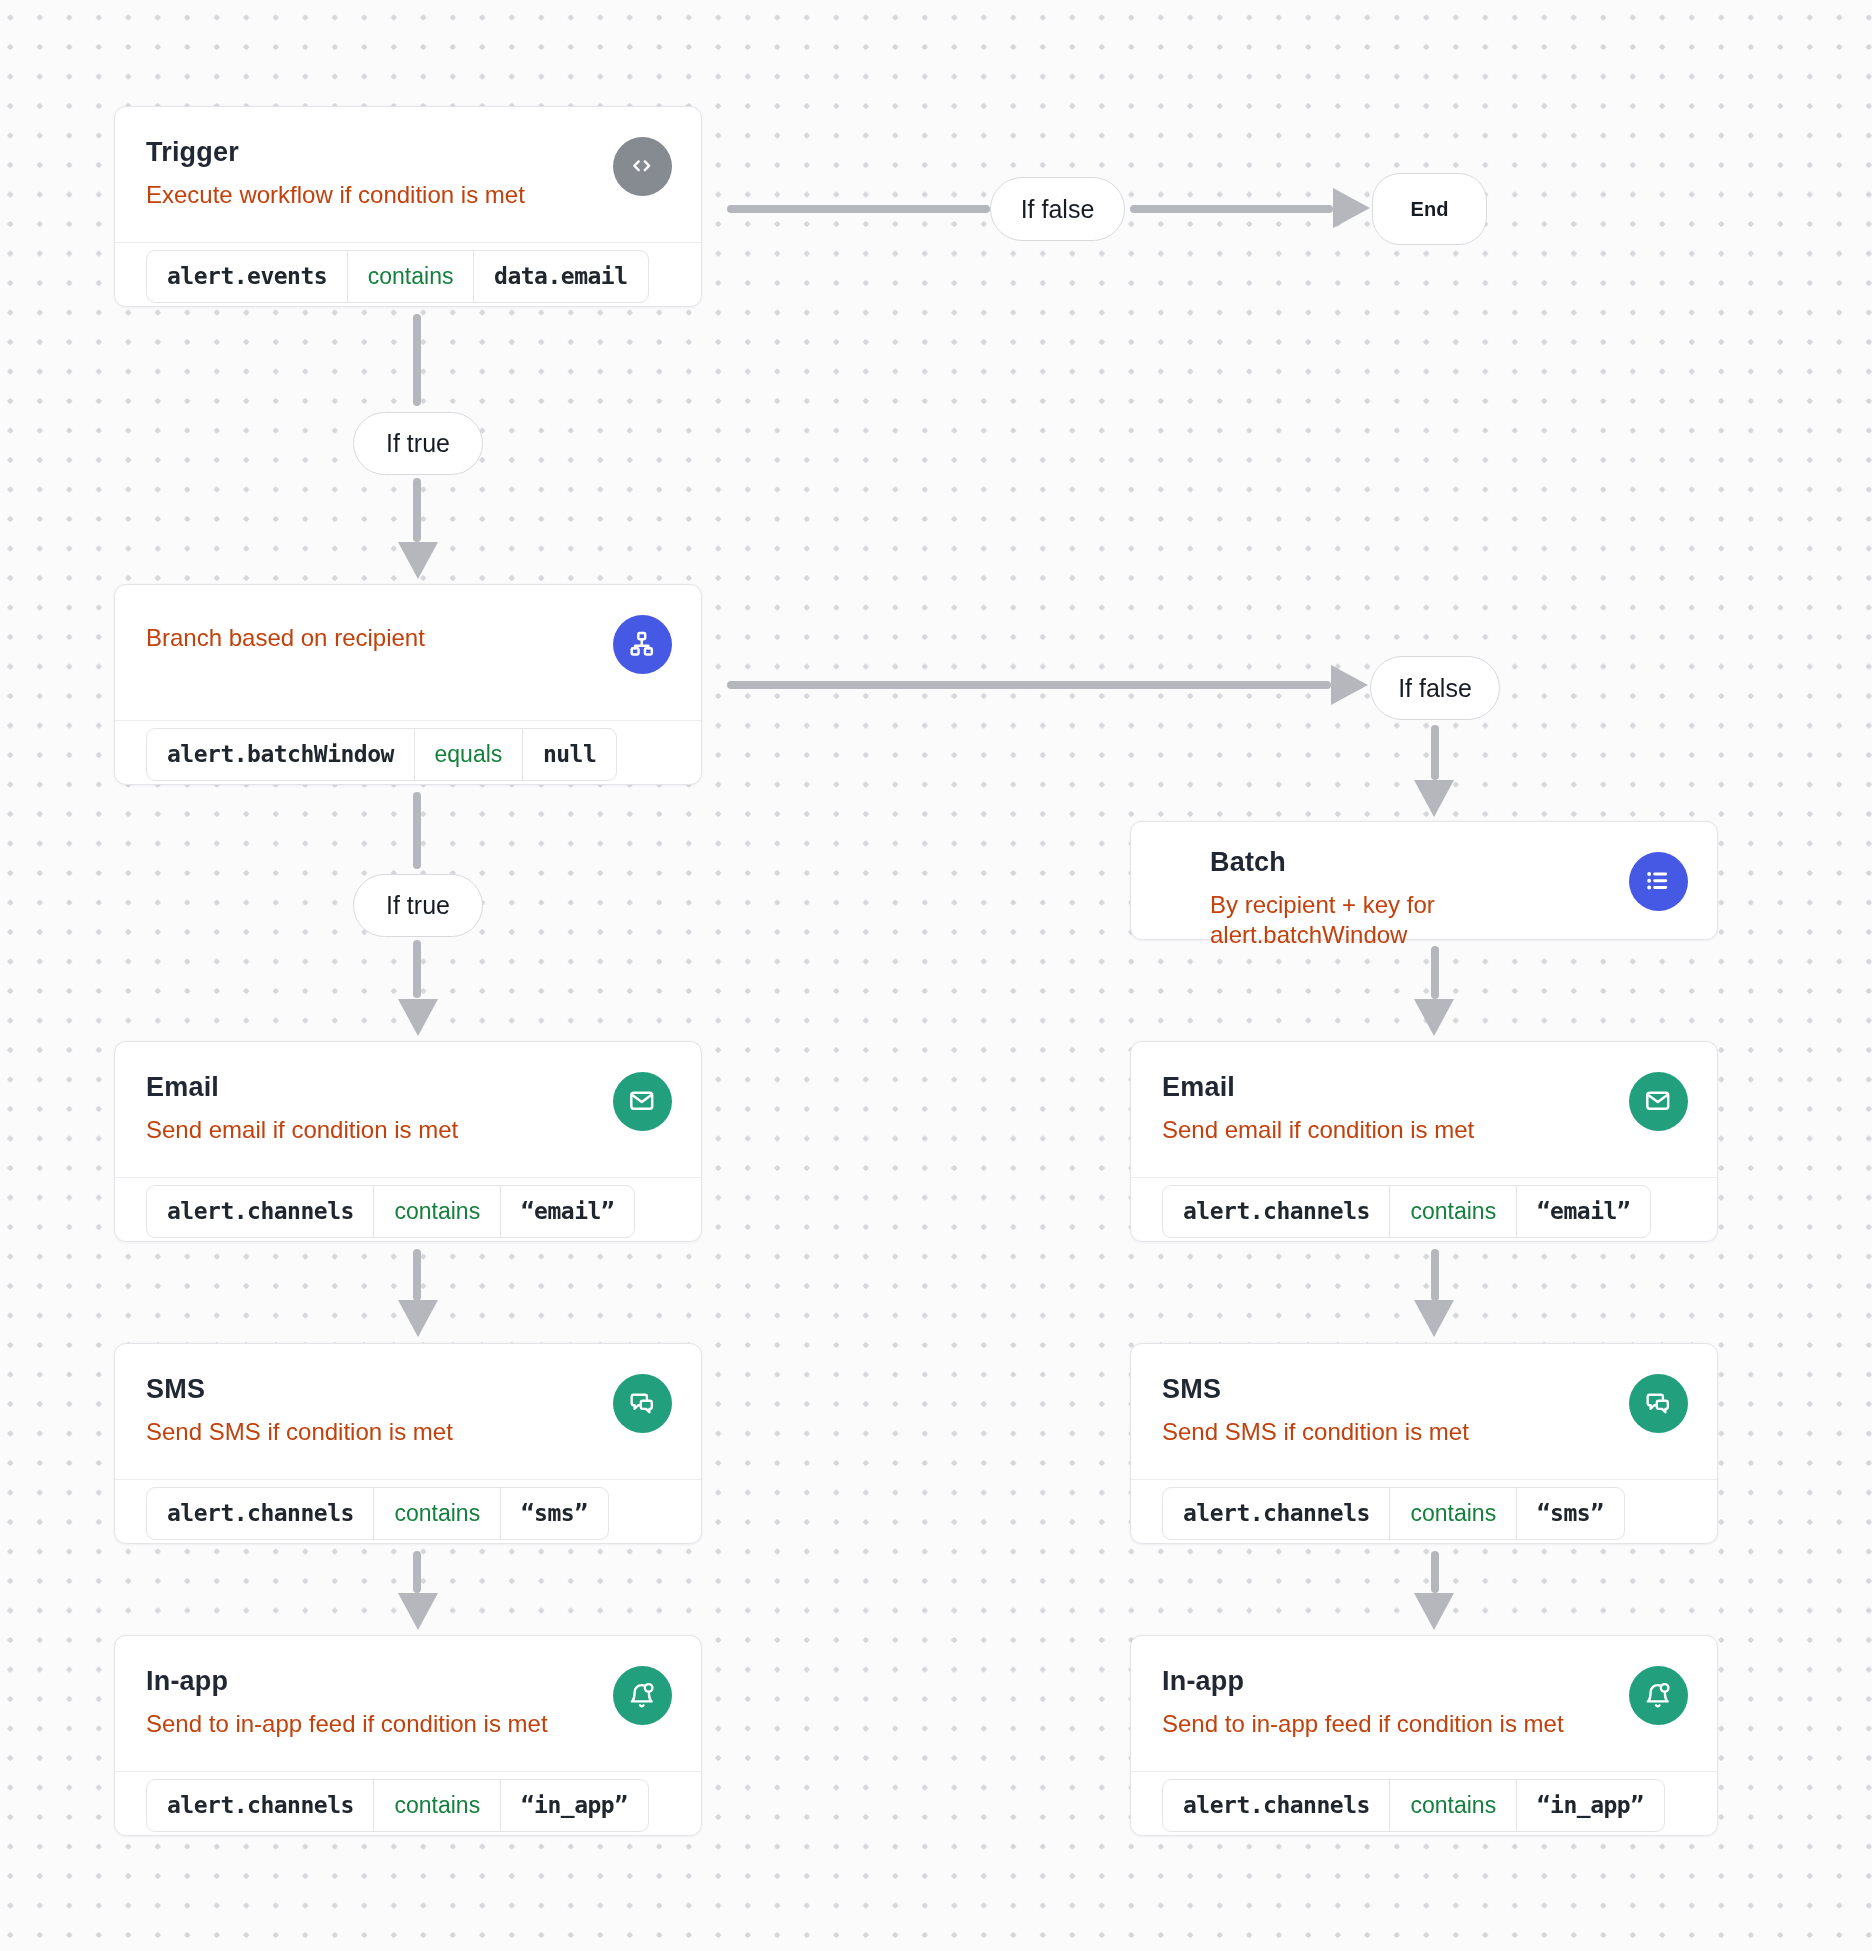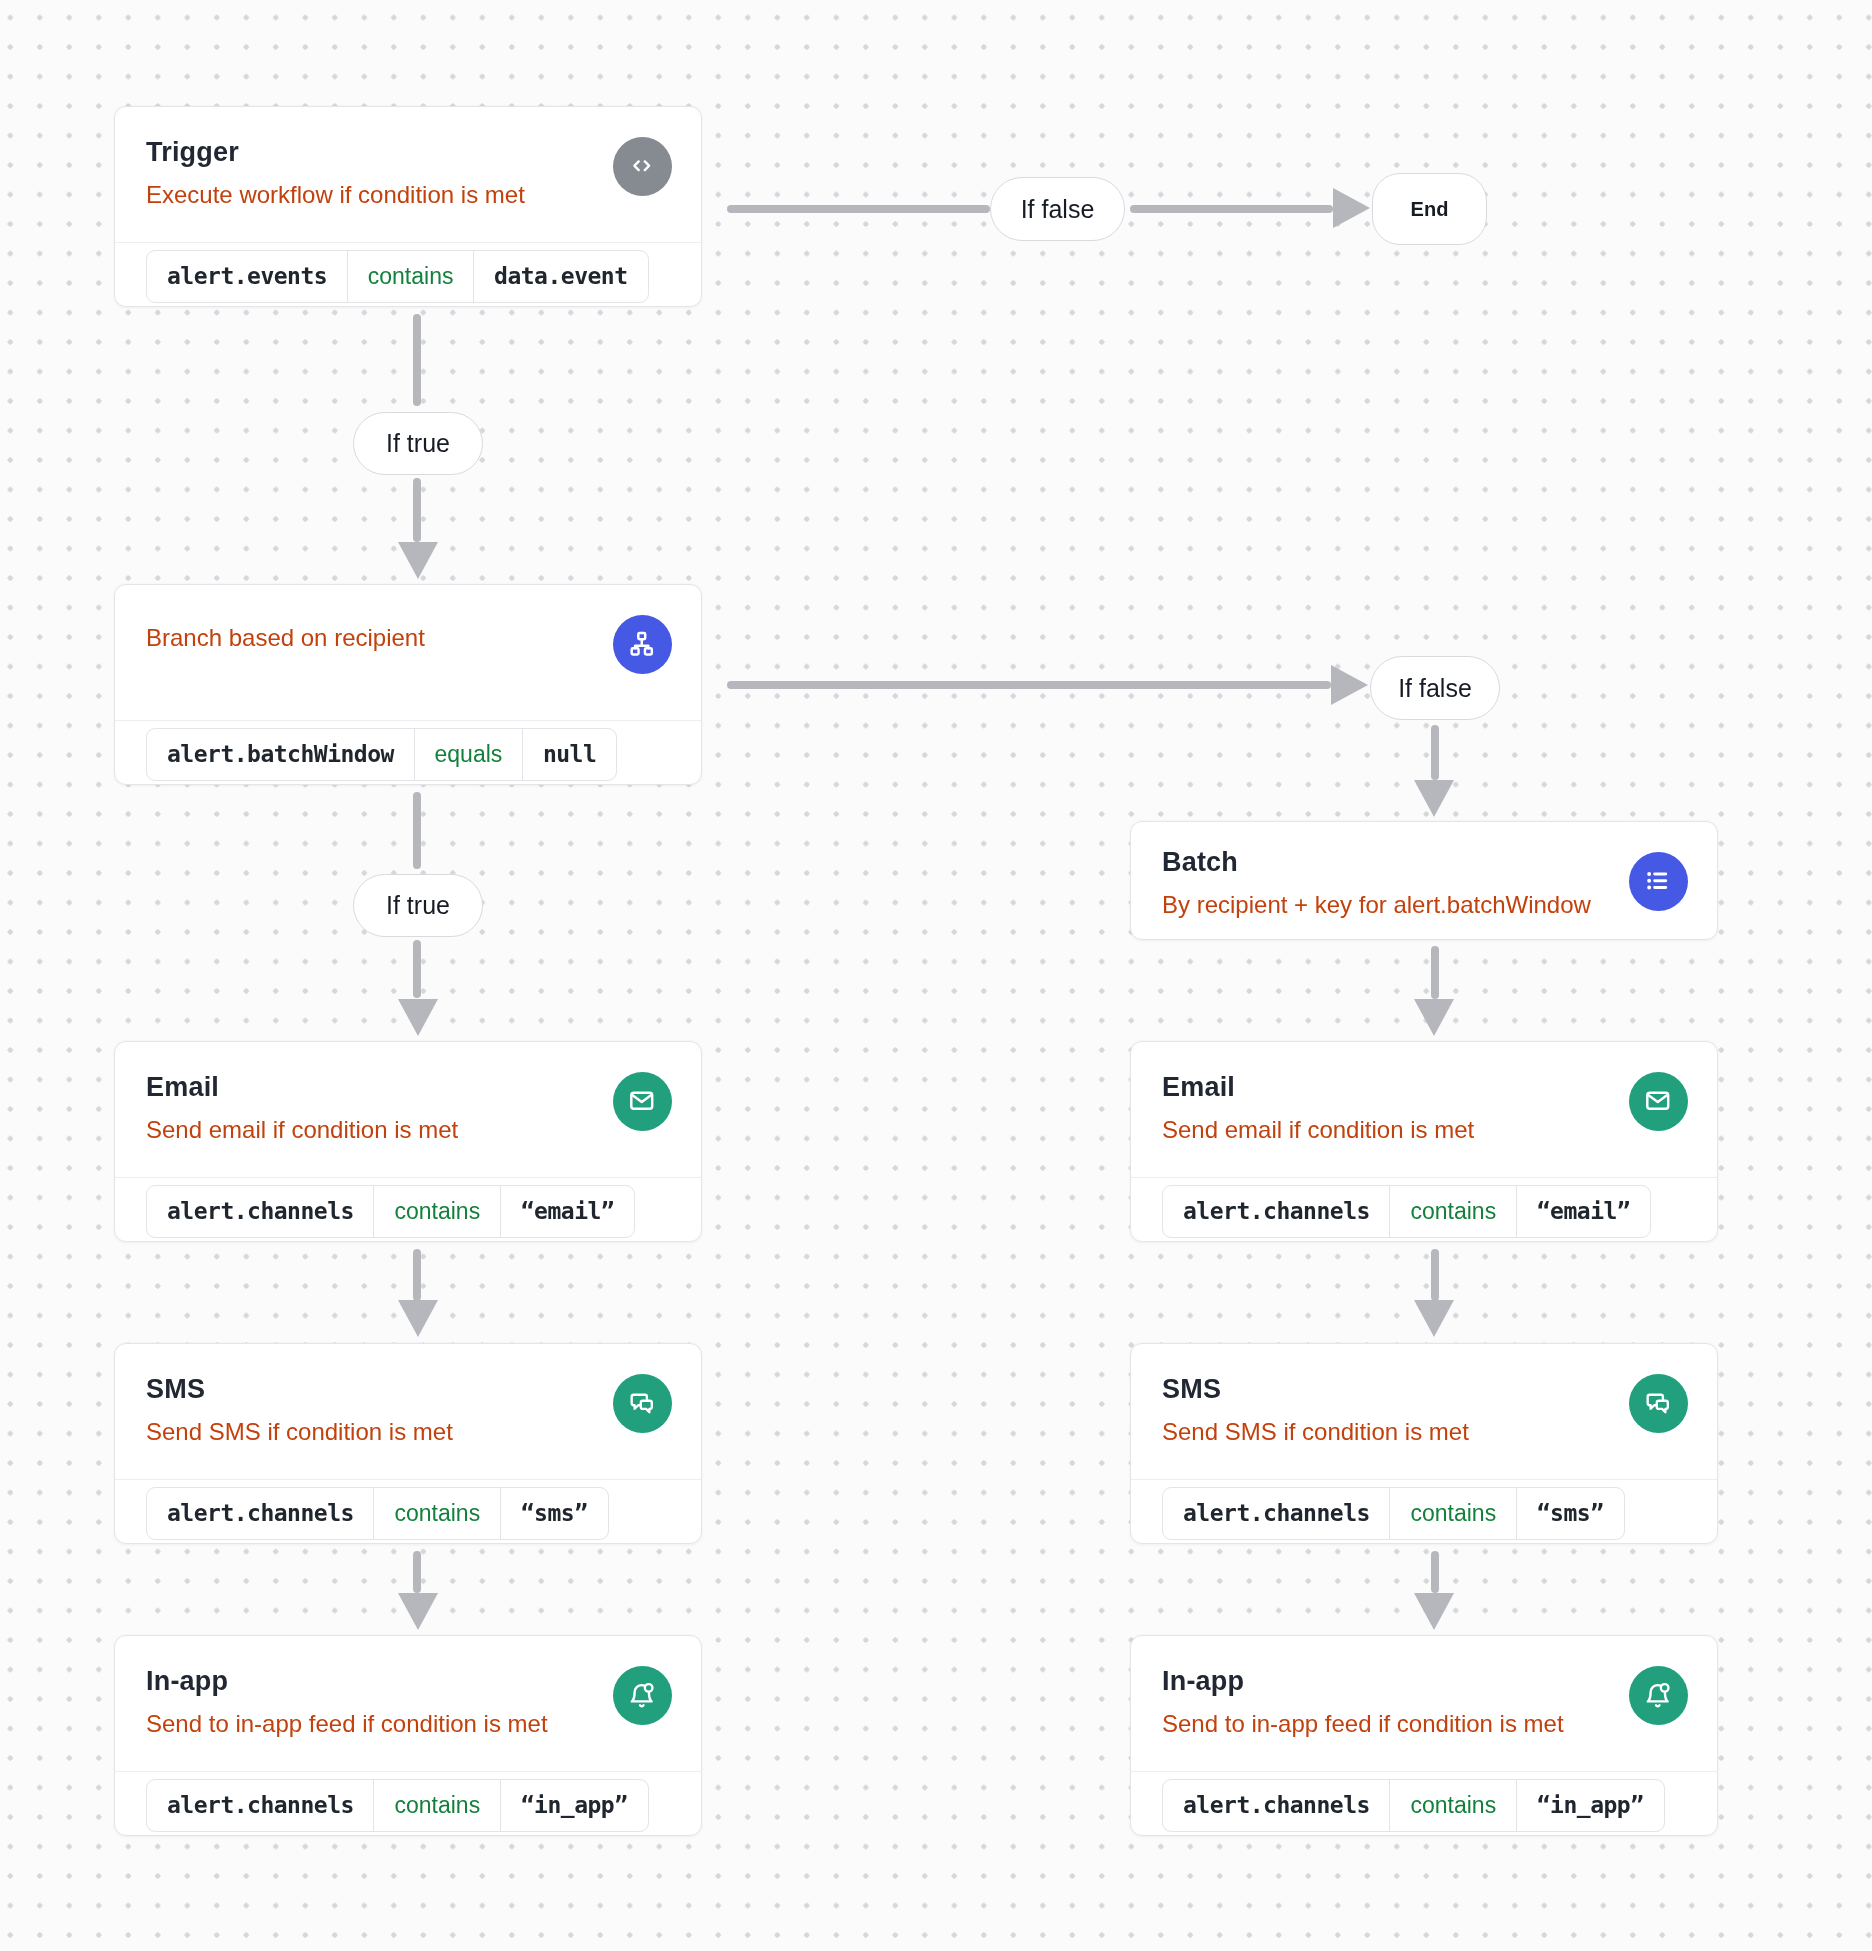--- a/index.html
+++ b/index.html
@@ -154,21 +154,21 @@
       <div class="icon-circle icon-gray">
         <svg width="29.5" height="29.5" viewBox="0 0 24 24" fill="none" stroke="#fff" stroke-width="2" stroke-linecap="round" stroke-linejoin="round">
           <path d="M9.5 8.5 6 12l3.5 3.5M14.5 8.5 18 12l-3.5 3.5"></path>
         </svg>
       </div>
     </div>
     <div class="card-cond">
       <div class="cond-group">
         <span class="seg mono">alert.events</span>
         <span class="seg op">contains</span>
-        <span class="seg mono">data.event</span>
+        <span class="seg mono">data.email</span>
       </div>
     </div>
   </div>
 
   <div class="card std" style="left:114px;top:584px;">
     <div class="card-head">
       <div class="card-sub">Branch based on recipient</div>
       <div class="icon-circle icon-blue">
         <svg width="29.5" height="29.5" viewBox="0 0 24 24" fill="none" stroke="#fff" stroke-width="2" stroke-linecap="round" stroke-linejoin="round">
           <rect x="9.2" y="3.2" width="5.6" height="5.2" rx="1"></rect>
@@ -180,21 +180,21 @@
     </div>
     <div class="card-cond">
       <div class="cond-group">
         <span class="seg mono">alert.batchWindow</span>
         <span class="seg op">equals</span>
         <span class="seg mono">null</span>
       </div>
     </div>
   </div>
 
-  <div class="card small" style="left:1130px;top:821px;">
+  <div class="card small" style="left:1130px;top:821px;padding-left:48px;">
     <div class="card-head">
       <div class="card-title">Batch</div>
       <div class="card-sub">By recipient + key for alert.batchWindow</div>
       <div class="icon-circle icon-blue">
         <svg width="29.5" height="29.5" viewBox="0 0 24 24" fill="none" stroke="#fff" stroke-width="2.4" stroke-linecap="round" stroke-linejoin="round">
           <path d="M9.5 6.5h9M9.5 12h9M9.5 17.5h9"></path>
           <path d="M5 6.5h.01M5 12h.01M5 17.5h.01" stroke-width="3.2"></path>
         </svg>
       </div>
     </div>

